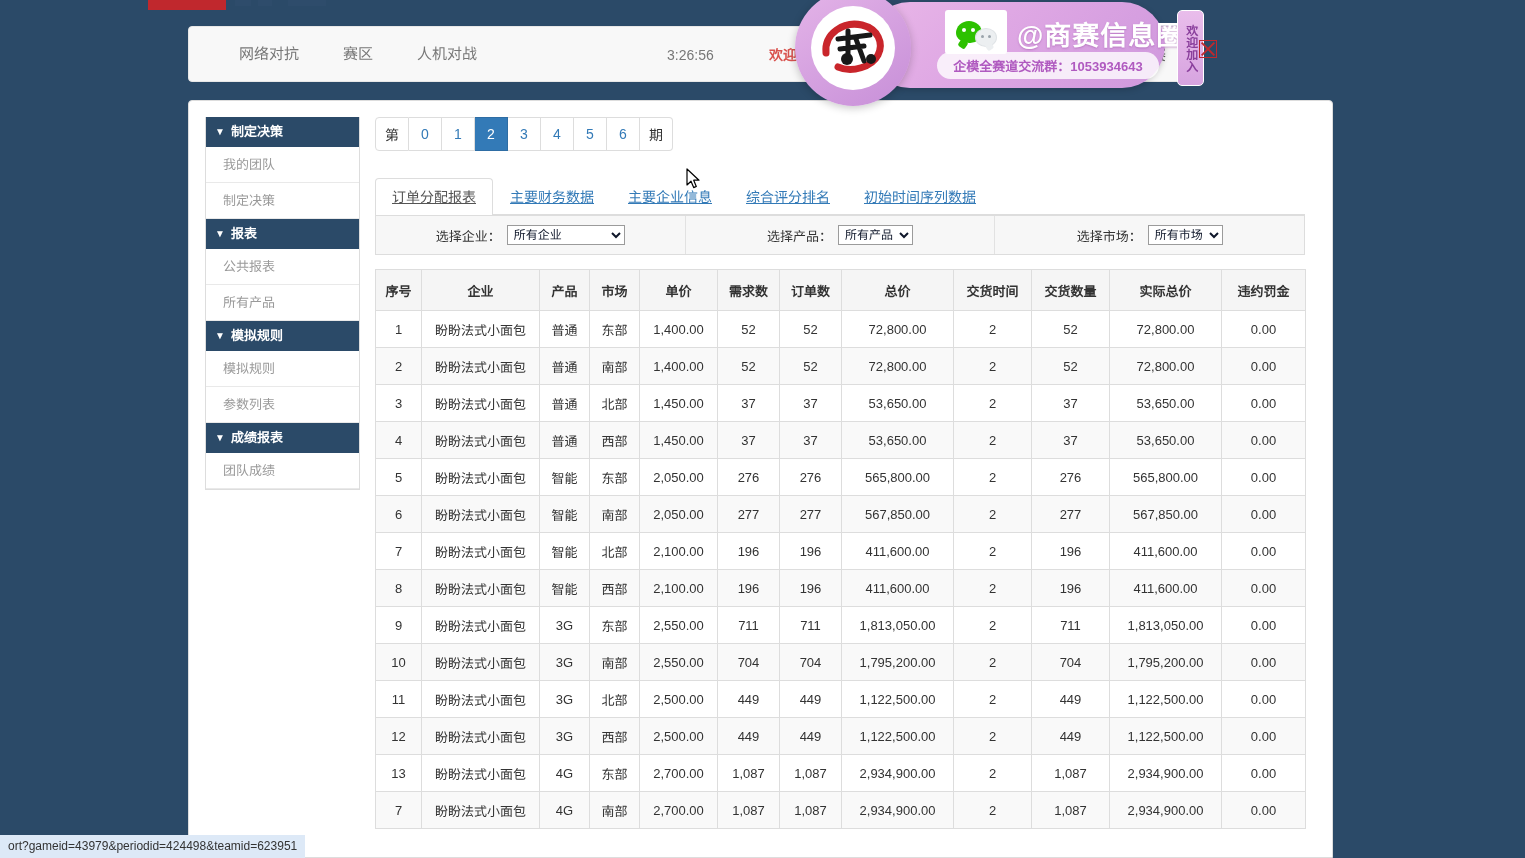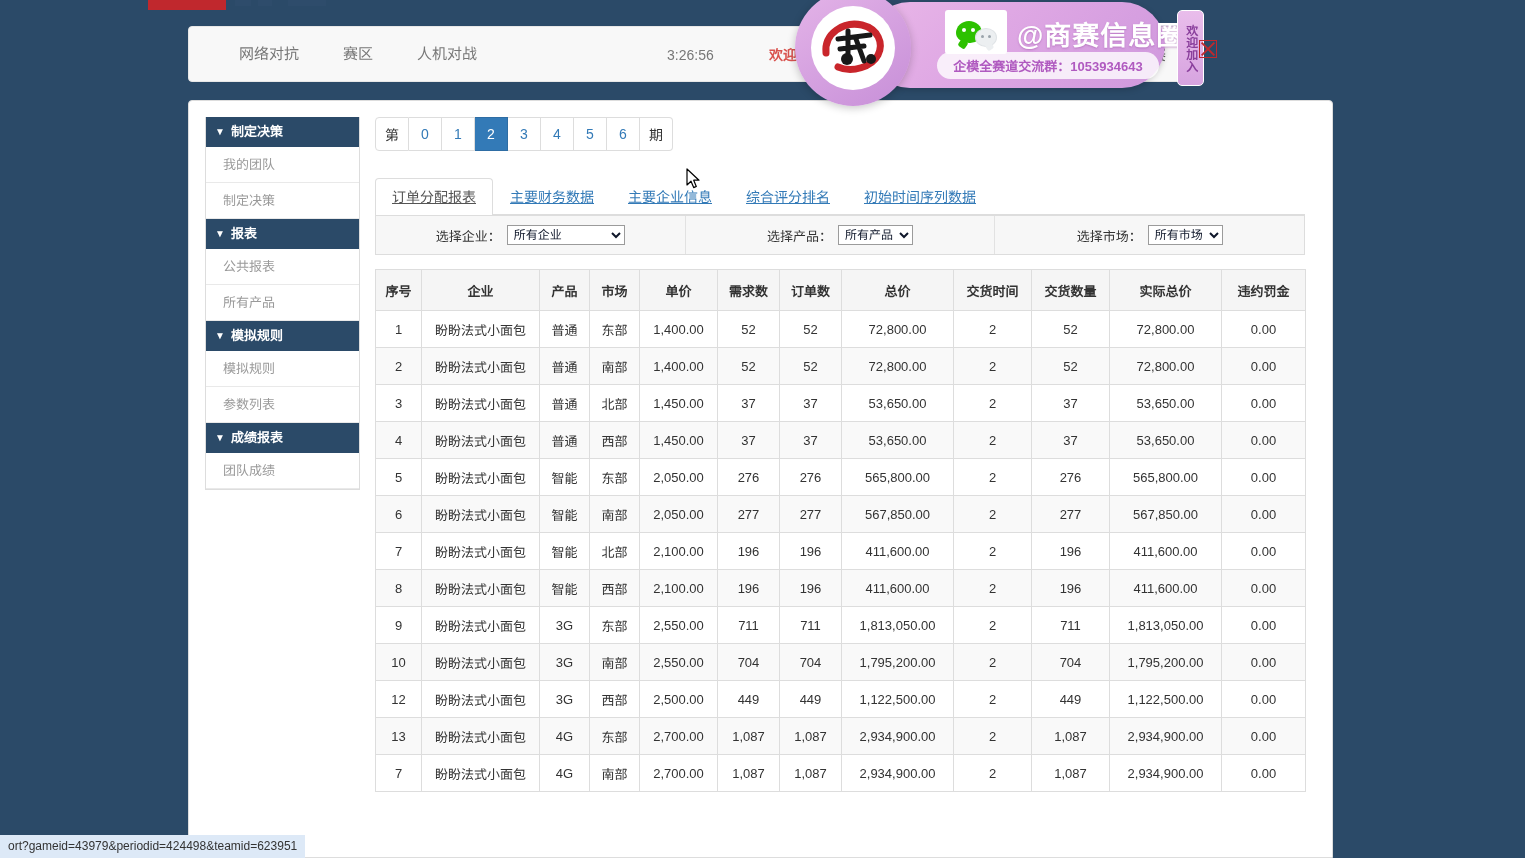--- a/index.html
+++ b/index.html
@@ -603,20 +603,34 @@
               <td>2,550.00</td>
               <td>704</td>
               <td>704</td>
               <td>1,795,200.00</td>
               <td>2</td>
               <td>704</td>
               <td>1,795,200.00</td>
               <td>0.00</td>
             </tr>
             <tr>
+              <td>11</td>
+              <td>盼盼法式小面包</td>
+              <td>3G</td>
+              <td>北部</td>
+              <td>2,500.00</td>
+              <td>449</td>
+              <td>449</td>
+              <td>1,122,500.00</td>
+              <td>2</td>
+              <td>449</td>
+              <td>1,122,500.00</td>
+              <td>0.00</td>
+            </tr>
+            <tr>
               <td>12</td>
               <td>盼盼法式小面包</td>
               <td>3G</td>
               <td>西部</td>
               <td>2,500.00</td>
               <td>449</td>
               <td>449</td>
               <td>1,122,500.00</td>
               <td>2</td>
               <td>449</td>

